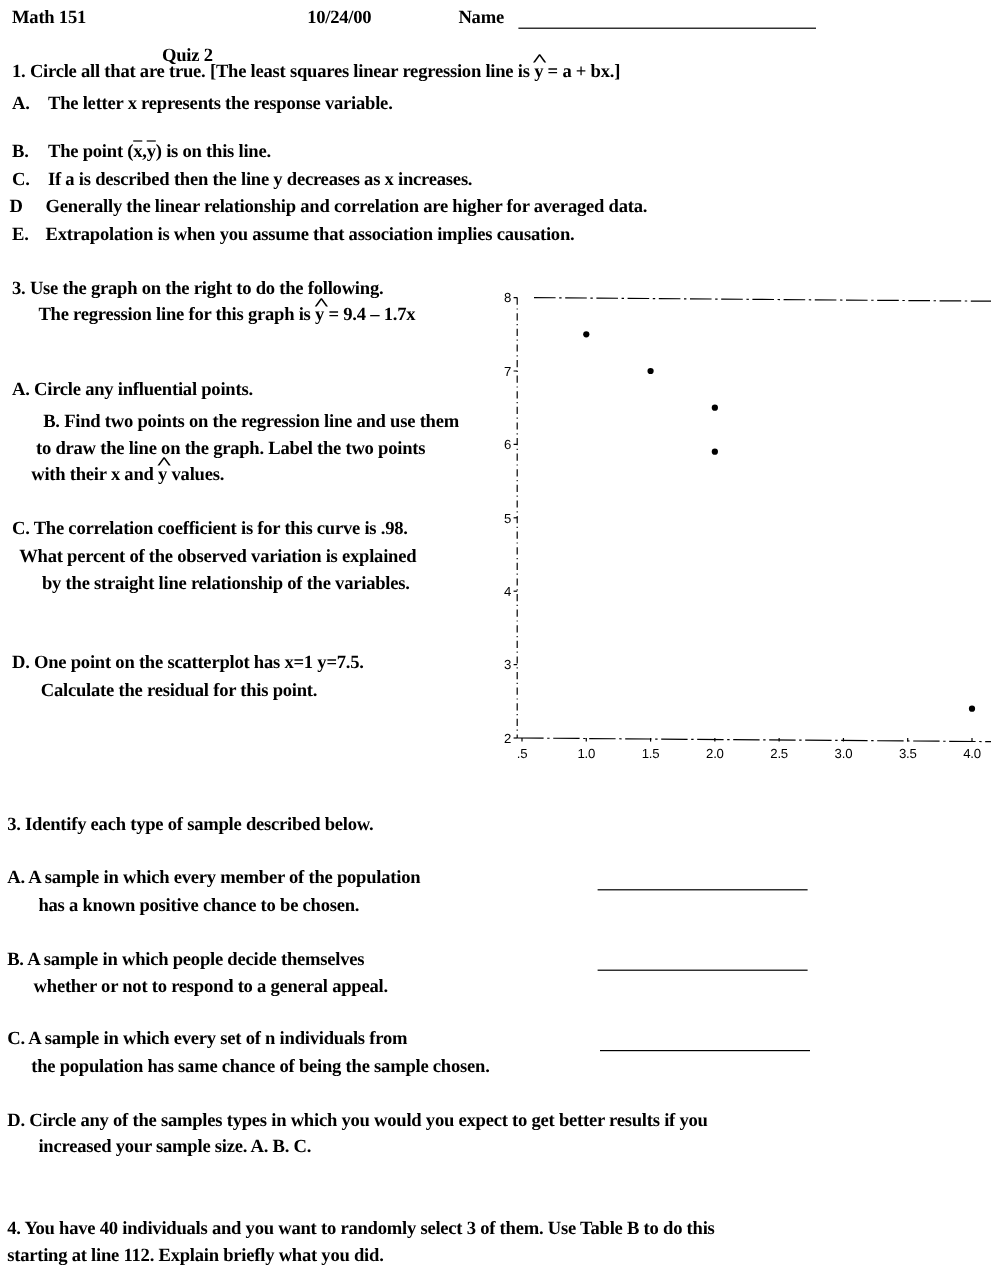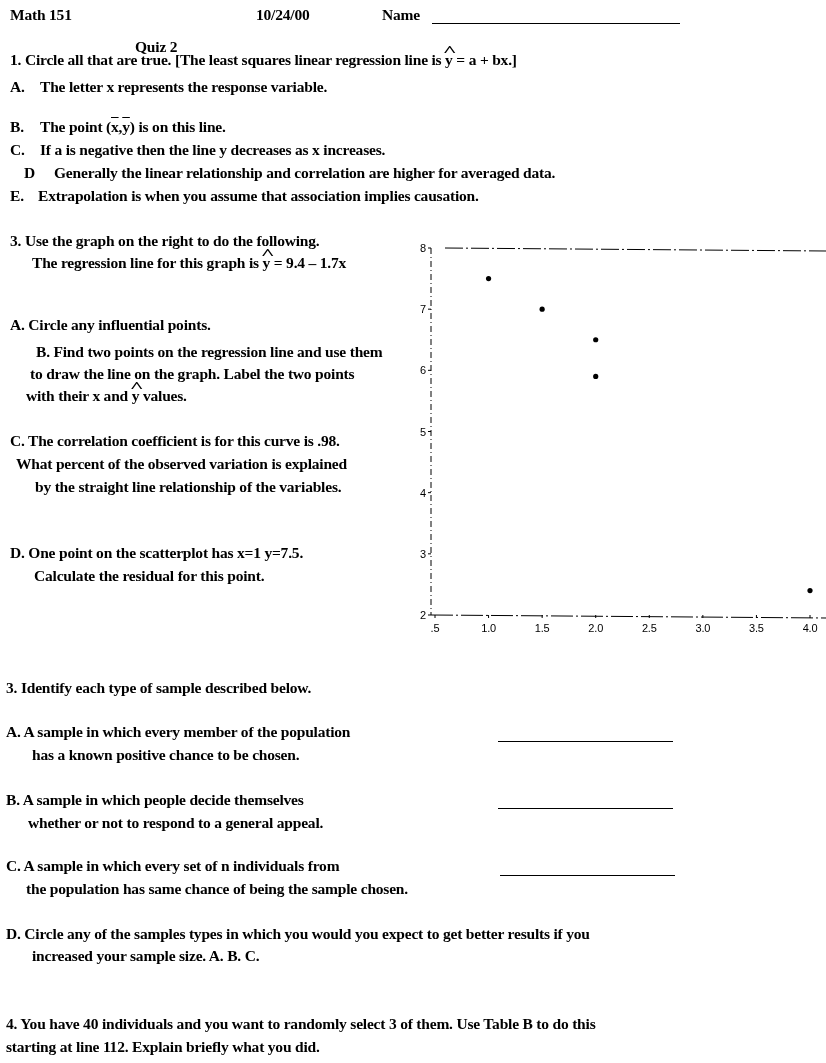--- a/index.html
+++ b/index.html
@@ -64,23 +64,23 @@
   <span>1.  Circle all that are true. [The least squares linear regression line is </span><span class="hat">y</span><span> = a + bx.]</span>
 </div>
 
 <div class="abs" style="left:10px; top:78px;">
   <span style="display:inline-block; width:30px;">A.</span><span>The letter x represents the response variable.</span>
 </div>
 <div class="abs" style="left:10px; top:118px;">
   <span style="display:inline-block; width:30px;">B.</span><span>The point (</span><span class="bar">x</span><span>,</span><span class="bar">y</span><span>) is on this line.</span>
 </div>
 <div class="abs" style="left:10px; top:141px;">
-  <span style="display:inline-block; width:30px;">C.</span><span>If a is negative then the line y decreases as x increases.</span>
+  <span style="display:inline-block; width:30px;">C.</span><span>If a is described then the line y decreases as x increases.</span>
 </div>
-<div class="abs" style="left:24px; top:164px;">
+<div class="abs" style="left:8px; top:164px;">
   <span style="display:inline-block; width:30px;">D</span><span>Generally the linear relationship and correlation are higher for averaged data.</span>
 </div>
 <div class="abs" style="left:10px; top:187px;">
   <span style="display:inline-block; width:28px;">E.</span><span>Extrapolation is when you assume that association implies causation.</span>
 </div>
 
 <div class="abs" style="left:10px; top:232px;">3.  Use the graph on the right to do the following.</div>
 <div class="abs" style="left:32px; top:254px;">
   <span>The regression line for this graph is </span><span class="hat">y</span><span> = 9.4 – 1.7x</span>
 </div>

